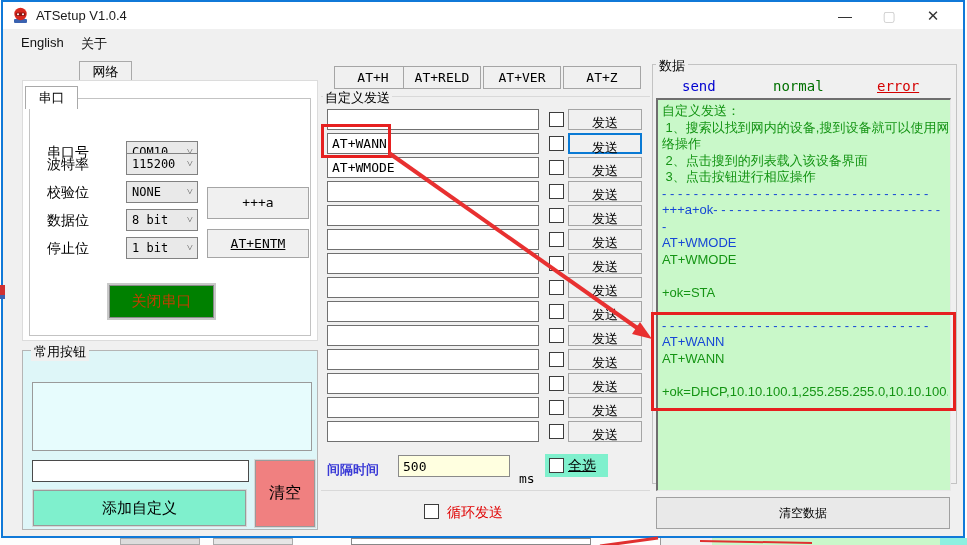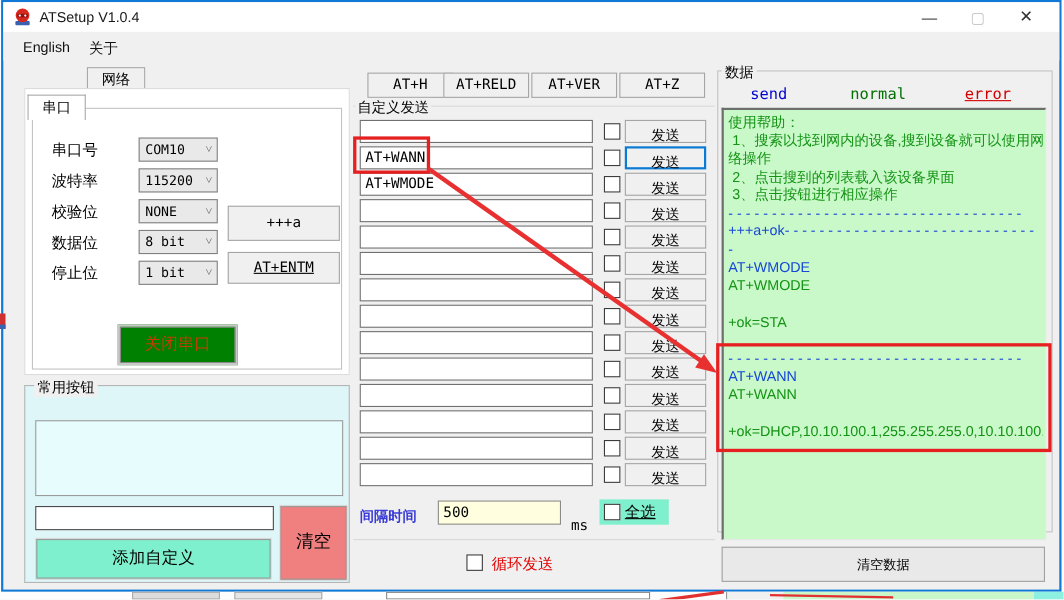--- a/index.html
+++ b/index.html
@@ -36,21 +36,21 @@
   .combo { position:absolute; left:96px; top:0; width:72px; height:22px; background:#e9e9e9;
            border:1px solid #818181; font-family:"DejaVu Sans Mono", monospace; font-size:12px;
            line-height:20px; padding-left:5px; color:#000; }
   .combo .chev { position:absolute; right:4px; top:0; color:#5a5a5a; font-size:11px; }
   .sidebtn { position:absolute; left:177px; width:102px; background:#f0f0f0; border:1px solid #a5a5a5;
              font-family:"DejaVu Sans Mono", monospace; font-size:13px; color:#000; text-align:center; }
   #btn-plusa { top:88px; height:32px; line-height:30px; }
   #btn-entm { top:130px; height:29px; line-height:27px;text-decoration:underline; }
   #close-serial { position:absolute; left:77px; top:184px; width:109px; height:37px;
                   background:#008000; border:2px solid #c9c9c9; box-shadow:0 0 0 1px #8a8a8a inset;
-                  color:#c43d00; font-size:15px; text-align:center; line-height:32px;margin-top:12px; }
+                  color:#c43d00; font-size:15px; text-align:center; line-height:32px; }
 
   #common-group { position:absolute; left:22px; top:350px; width:296px; height:180px;
                   border:1px solid #b5b5b5; background:#def6f8; }
   #common-title { position:absolute; left:8px; top:-8px; background:#f0f0f0; padding:0 3px;
                   font-size:13px; color:#000; }
   #common-list { position:absolute; left:9px; top:31px; width:280px; height:69px; background:#e7fcfd;
                  border:1px solid #9a9a9a; }
   #common-input { position:absolute; left:9px; top:109px; width:217px; height:22px; background:#fff;
                   border:1px solid #4a4a4a; font-size:13px; padding:0 4px; }
   #btn-add-custom { position:absolute; left:10px; top:139px; width:213px; height:36px;
@@ -150,21 +150,21 @@
       <span class="menu-item" id="menu-0">English</span>
       <span class="menu-item" id="menu-1">关于</span>
     </div>
   </div>
 
   <div class="tab" id="tab-serial">串口</div>
   <div class="tab" id="tab-net">网络</div>
 
   <div id="tabpage">
     <div id="serial-group">
-      <div class="fieldrow" style="top:26px;">
+      <div class="fieldrow" style="top:42px;">
         <span class="flabel">串口号</span>
         <div class="combo">
           <span>COM10</span>
           <span class="chev">˅</span>
         </div>
       </div>
       <div class="fieldrow" style="top:54px;">
         <span class="flabel">波特率</span>
         <div class="combo">
           <span>115200</span>
@@ -272,21 +272,21 @@
   <div class="checkbox" id="loop-cb"></div>
   <span id="loop-label">循环发送</span>
 
   <div id="data-group">
     <span id="data-title">数据</span>
     <span class="legend" id="legend-0" style="color: rgb(0, 0, 208);">send</span>
     <span class="legend" id="legend-1" style="color: rgb(0, 112, 0);">normal</span>
     <span class="legend" id="legend-2" style="color: rgb(212, 0, 0);">error</span>
     <div id="log-box">
       <div id="log-lines">
-          <div class="log-line log-green">使用帮助：</div>
+          <div class="log-line log-green">自定义发送：</div>
           <div class="log-line log-green"> 1、搜索以找到网内的设备,搜到设备就可以使用网</div>
           <div class="log-line log-green">络操作</div>
           <div class="log-line log-green"> 2、点击搜到的列表载入该设备界面</div>
           <div class="log-line log-green"> 3、点击按钮进行相应操作</div>
           <div class="log-line log-blue">- - - - - - - - - - - - - - - - - - - - - - - - - - - - - - - - - -</div>
           <div class="log-line log-blue">+++a+ok- - - - - - - - - - - - - - - - - - - - - - - - - - - - -</div>
           <div class="log-line log-blue">-</div>
           <div class="log-line log-blue">AT+WMODE</div>
           <div class="log-line log-green">AT+WMODE</div>
           <div class="log-line log-green">&nbsp;</div>

